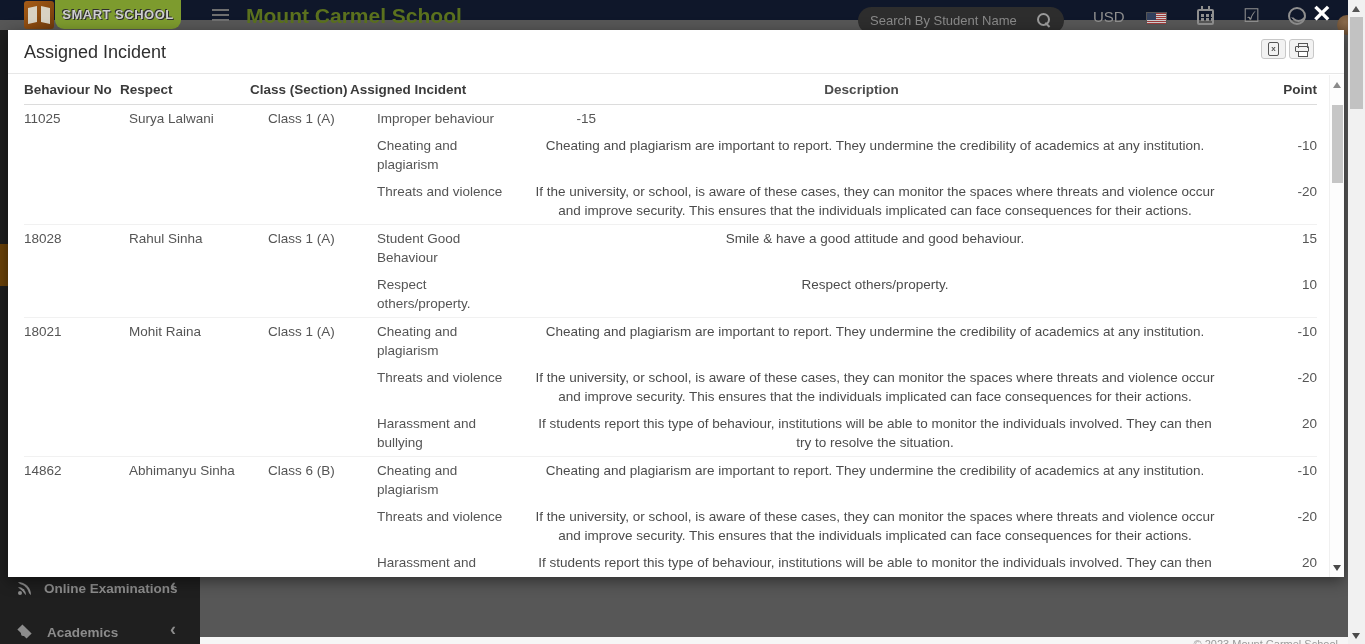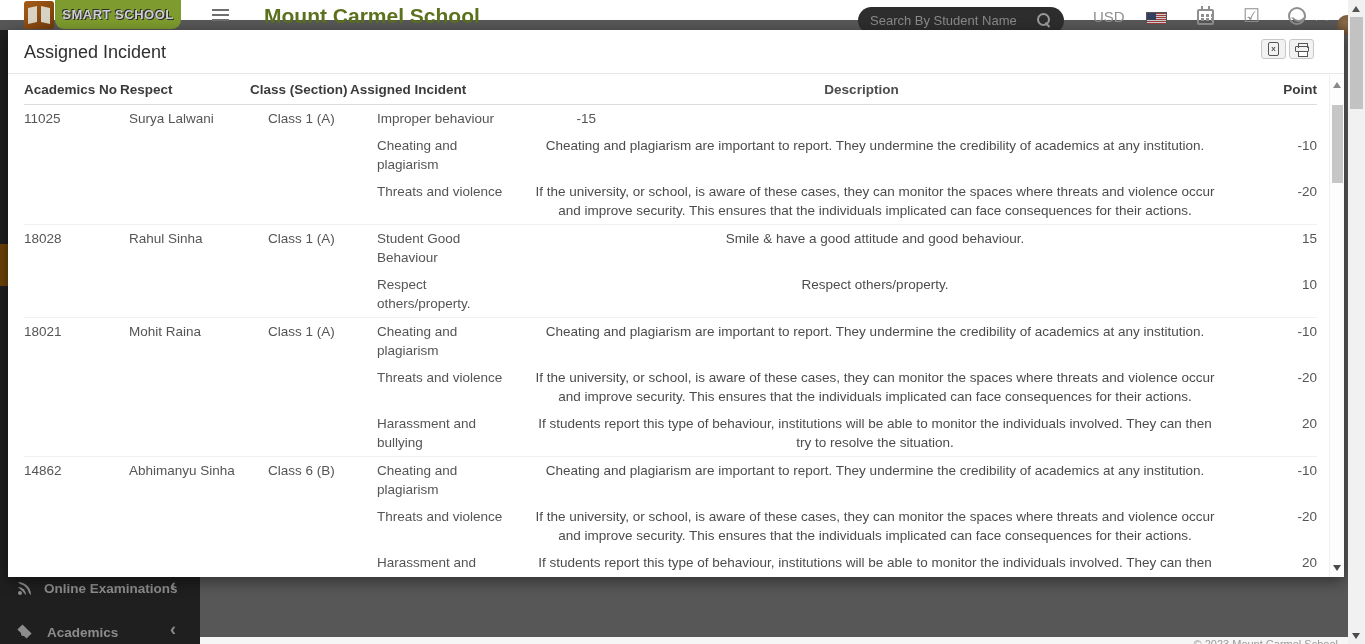--- a/index.html
+++ b/index.html
@@ -1,31 +1,31 @@
 <!DOCTYPE html>
 <html><head>
 <meta charset="utf-8">
 <style>
   * { box-sizing: border-box; margin: 0; padding: 0; }
   html,body { background:#3a3a3a; }
   body { font-family: "Liberation Sans", sans-serif; }
   .stage { position:relative; width:1365px; height:644px; overflow:hidden; background:#575757; }
 
   
-  .app-header { position:absolute; left:0; top:0; width:1348px; height:20px; background:#ffffff; z-index:3; }
+  .app-header { position:absolute; left:0; top:0; width:1348px; height:20px; background:#0f172a; z-index:3; }
   .logo-icon { position:absolute; left:24px; top:1px; width:30px; height:28px; border-radius:3px;
     background:linear-gradient(135deg,#a65c17 0%,#8a4a10 55%,#6e3a0c 100%); overflow:hidden; }
   .logo-icon:before { content:""; position:absolute; left:4px; top:6px; width:9px; height:16px; background:#d8d2c4; transform:skewY(-12deg); }
   .logo-icon:after  { content:""; position:absolute; right:4px; top:6px; width:9px; height:16px; background:#d8d2c4; transform:skewY(12deg); }
   .logo-pill { position:absolute; left:55px; top:-13px; width:126px; height:42px; background:#7d9b2e; border-radius:9px;
     display:flex; align-items:flex-end; justify-content:center; padding-bottom:7px; }
   .logo-pill span { font-size:13px; font-weight:bold; letter-spacing:.5px; color:#cfcfcf; text-shadow:1px 1px 0 #2e2e2e, -1px -1px 0 #2e2e2e; }
   .hamburger { position:absolute; left:212px; top:9px; width:17px; cursor:pointer; }
   .hamburger i { display:block; height:2px; background:#6f6f6f; margin-bottom:3px; }
-  .school-title { position:absolute; left:264px; top:4px; font-size:21px; font-weight:bold; color:#5b711e; white-space:nowrap; }
+  .school-title { position:absolute; left:246px; top:4px; font-size:21px; font-weight:bold; color:#5b711e; white-space:nowrap; }
   .search-pill { position:absolute; left:858px; top:7px; width:206px; height:27px; background:#2d2d2d; border-radius:14px; }
   .search-pill input { position:absolute; left:12px; top:0; width:160px; height:100%; background:transparent; border:none; outline:none;
     font-size:13px; color:#bbb; font-family:"Liberation Sans",sans-serif; }
   .search-pill input::placeholder { color:#8a8a8a; opacity:1; }
   .mag { position:absolute; right:13px; top:6px; width:14px; height:14px; }
   .mag:before { content:""; position:absolute; left:0; top:0; width:9px; height:9px; border:2px solid #9a9a9a; border-radius:50%; }
   .mag:after  { content:""; position:absolute; left:9px; top:9px; width:6px; height:2px; background:#9a9a9a; transform:rotate(45deg); transform-origin:0 0; }
   .hdr-usd { position:absolute; left:1093px; top:8px; font-size:15px; color:#8f8f8f; }
   .flag { position:absolute; left:1146px; top:12px; width:21px; height:13px;
     background:repeating-linear-gradient(#9d3b3b 0 1px,#cfcfcf 1px 2px); border:1px solid #555; }
@@ -164,21 +164,21 @@
       </div>
       <div class="mbtn mbtn-print">
         <span class="printer">
             <i></i>
           </span>
       </div>
     </div>
 
     <div class="modal-body">
       <div class="thead">
-        <div class="c-adm">Academics No</div>
+        <div class="c-adm">Behaviour No</div>
         <div class="c-stu">Respect</div>
         <div class="c-cls">Class (Section)</div>
         <div class="c-inc">Assigned Incident</div>
         <div class="c-dsc">Description</div>
         <div class="c-pnt">Point</div>
       </div>
 
       <div class="tgroup">
         <div class="trow">
           <div class="c-adm">11025</div>

